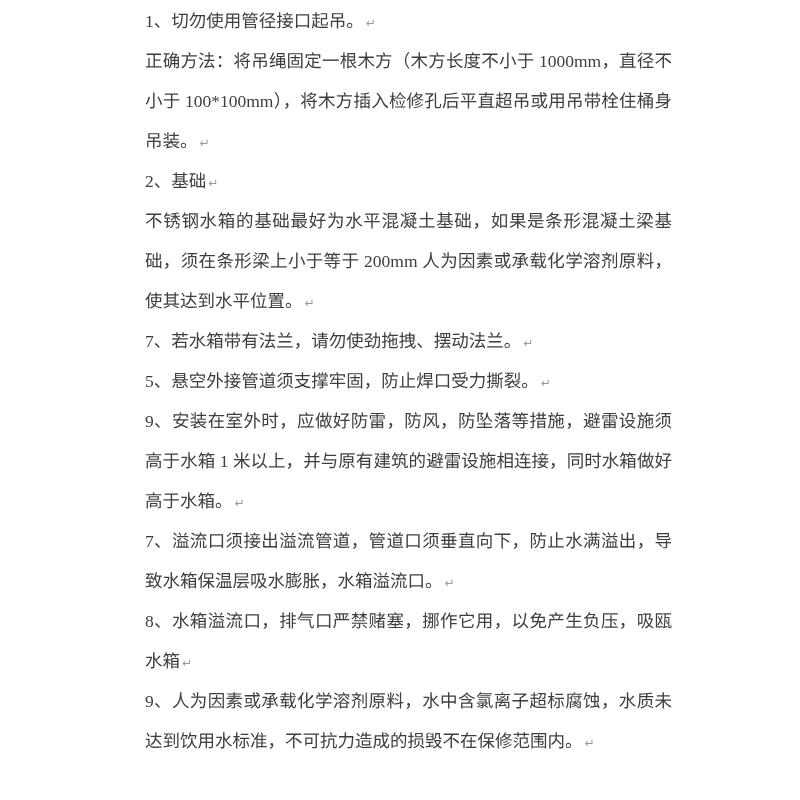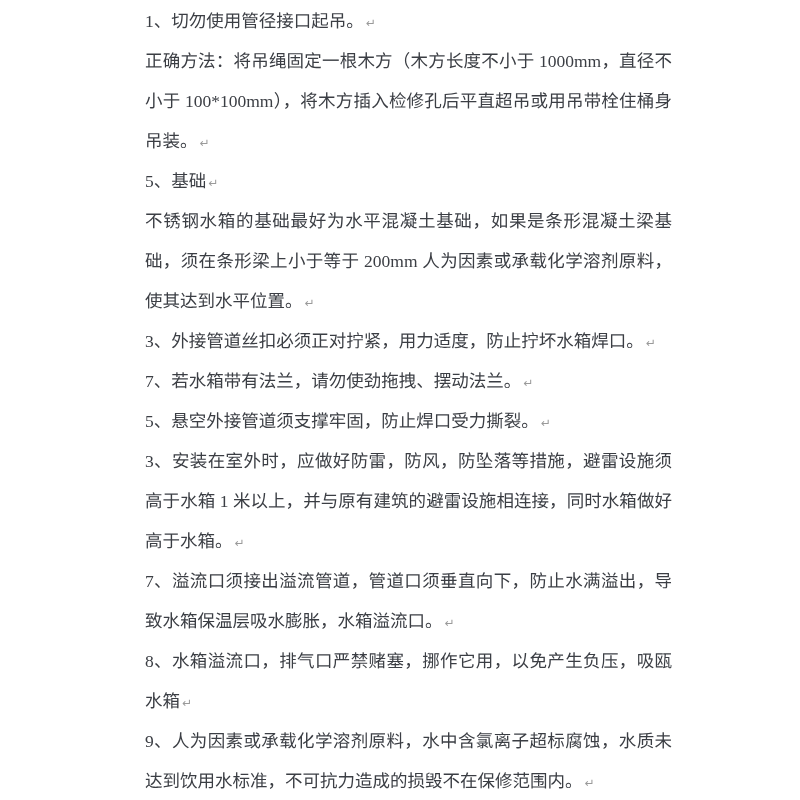--- a/index.html
+++ b/index.html
@@ -46,28 +46,27 @@
 </style>
 </head>
 <body>
 
 <div class="page">
   <div class="textblock">
       <div class="line"><span>1、切勿使用管径接口起吊。</span><span class="mark">↵</span></div>
       <div class="line justify"><span>正确方法：将吊绳固定一根木方（木方长度不小于 1000mm，直径不</span></div>
       <div class="line justify"><span>小于 100*100mm），将木方插入检修孔后平直超吊或用吊带栓住桶身</span></div>
       <div class="line"><span>吊装。</span><span class="mark">↵</span></div>
-      <div class="line"><span>5、基础</span><span class="mark">↵</span></div>
+      <div class="line"><span>2、基础</span><span class="mark">↵</span></div>
       <div class="line justify"><span>不锈钢水箱的基础最好为水平混凝土基础，如果是条形混凝土梁基</span></div>
       <div class="line justify"><span>础，须在条形梁上小于等于 200mm 人为因素或承载化学溶剂原料，</span></div>
       <div class="line"><span>使其达到水平位置。</span><span class="mark">↵</span></div>
-      <div class="line"><span>3、外接管道丝扣必须正对拧紧，用力适度，防止拧坏水箱焊口。</span><span class="mark">↵</span></div>
       <div class="line"><span>7、若水箱带有法兰，请勿使劲拖拽、摆动法兰。</span><span class="mark">↵</span></div>
       <div class="line"><span>5、悬空外接管道须支撑牢固，防止焊口受力撕裂。</span><span class="mark">↵</span></div>
-      <div class="line justify"><span>3、安装在室外时，应做好防雷，防风，防坠落等措施，避雷设施须</span></div>
+      <div class="line justify"><span>9、安装在室外时，应做好防雷，防风，防坠落等措施，避雷设施须</span></div>
       <div class="line justify"><span>高于水箱 1 米以上，并与原有建筑的避雷设施相连接，同时水箱做好</span></div>
       <div class="line"><span>高于水箱。</span><span class="mark">↵</span></div>
       <div class="line justify"><span>7、溢流口须接出溢流管道，管道口须垂直向下，防止水满溢出，导</span></div>
       <div class="line"><span>致水箱保温层吸水膨胀，水箱溢流口。</span><span class="mark">↵</span></div>
       <div class="line justify"><span>8、水箱溢流口，排气口严禁赌塞，挪作它用，以免产生负压，吸瓯</span></div>
       <div class="line"><span>水箱</span><span class="mark">↵</span></div>
       <div class="line justify"><span>9、人为因素或承载化学溶剂原料，水中含氯离子超标腐蚀，水质未</span></div>
       <div class="line"><span>达到饮用水标准，不可抗力造成的损毁不在保修范围内。</span><span class="mark">↵</span></div>
     </div>
 </div>

